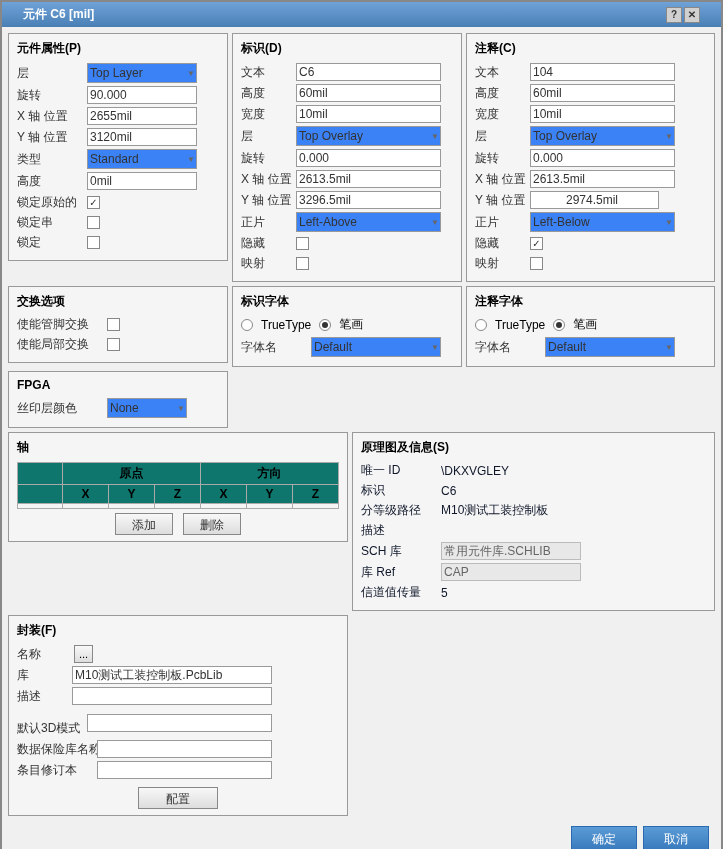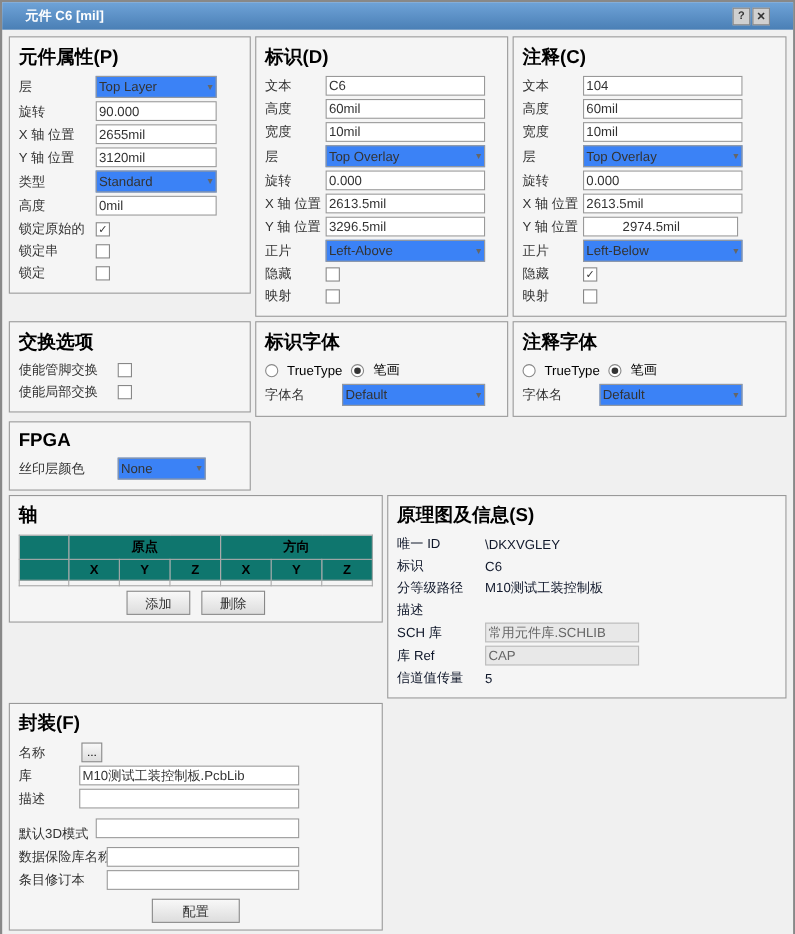--- a/index.html
+++ b/index.html
@@ -53,21 +53,21 @@
       margin-bottom: 4px;
     }
     .panel {
       border: 1px solid #999;
       background: #f5f5f5;
       padding: 6px 8px;
     }
     .panel-title {
       font-weight: bold;
       margin-bottom: 6px;
-      font-size: 17px;
+      font-size: 12px;
     }
     .field-row {
       display: flex;
       align-items: center;
       margin-bottom: 3px;
     }
     .field-label {
       width: 70px;
       font-size: 12px;
       color: #333;
@@ -386,21 +386,21 @@
         <div class="field-row">
           <span class="field-label-sm">旋转</span>
           <input class="input-box" style="width: 145px;" value="0.000">
         </div>
         <div class="field-row">
           <span class="field-label-sm">X 轴 位置</span>
           <input class="input-box" style="width: 145px;" value="2613.5mil">
         </div>
         <div class="field-row">
           <span class="field-label-sm">Y 轴 位置</span>
-          <input class="input-box" style="width: 141px; padding-left: 35px;" value="2974.5mil">
+          <input class="input-box" style="width: 129px; padding-left: 35px;" value="2974.5mil">
         </div>
         <div class="field-row">
           <span class="field-label-sm">正片</span>
           <div class="select-wrap">
             <select class="select-box" style="width:145px;">
               <option>Left-Below</option>
             </select>
           </div>
         </div>
         <div class="field-row">

